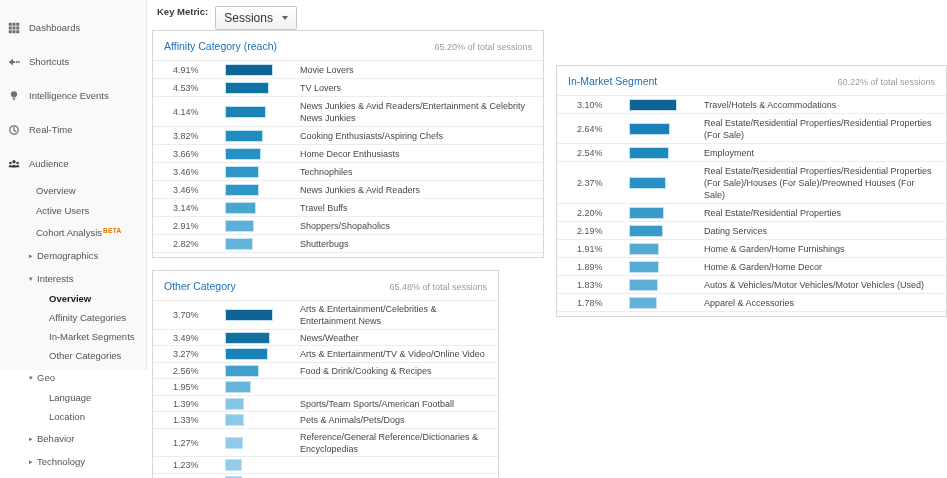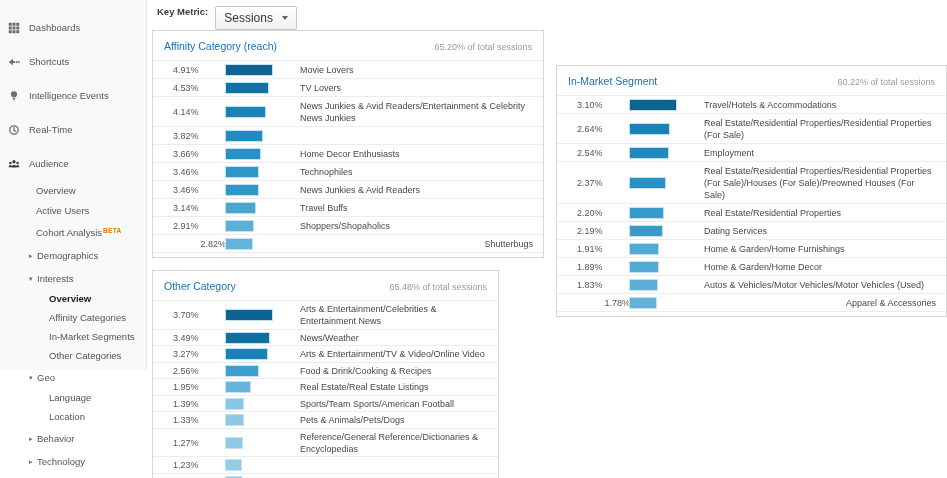--- a/index.html
+++ b/index.html
@@ -61,21 +61,21 @@
     padding:9px 11px 8px 11px;
   }
   .panel-title{
     color:#1c70b8;font-size:10.5px;text-decoration:none;cursor:pointer;
   }
   .panel-subtitle{color:#9a9a9a;font-size:9px;}
   .row{
     display:flex;align-items:center;border-top:1px solid #ececec;
     padding:2.5px 10px 2.5px 20px;
   }
-  .rows .row:last-child{border-bottom:1px solid #ececec;text-align:right;}
+  .rows .row:last-child{border-bottom:1px solid #ececec;}
   .panel-other .row{padding-top:2px;padding-bottom:1.5px;}
   .pct{width:53px;flex:none;font-size:9px;color:#555;line-height:12px;}
   .bar-track{width:62px;flex:none;height:10px;position:relative;}
   .bar{
     display:block;height:10px;
     box-shadow:0 0 0 1px #c2e2f3;
   }
   .lbl{flex:1;font-size:9px;color:#474747;line-height:12px;padding-left:12px;}
 </style>
 </head>
@@ -193,20 +193,21 @@
             <span class="bar-track">
               <span class="bar" style="width: 39px; background: rgb(26, 130, 182);"></span>
             </span>
             <span class="lbl">News Junkies &amp; Avid Readers/Entertainment &amp; Celebrity News Junkies</span>
           </div>
           <div class="row">
             <span class="pct">3.82%</span>
             <span class="bar-track">
               <span class="bar" style="width: 36px; background: rgb(33, 140, 191);"></span>
             </span>
+            <span class="lbl">Cooking Enthusiasts/Aspiring Chefs</span>
           </div>
           <div class="row">
             <span class="pct">3.66%</span>
             <span class="bar-track">
               <span class="bar" style="width: 34px; background: rgb(38, 145, 196);"></span>
             </span>
             <span class="lbl">Home Decor Enthusiasts</span>
           </div>
           <div class="row">
             <span class="pct">3.46%</span>
@@ -355,21 +356,20 @@
             <span class="bar-track">
               <span class="bar" style="width: 32px; background: rgb(63, 160, 206);"></span>
             </span>
             <span class="lbl">Food &amp; Drink/Cooking &amp; Recipes</span>
           </div>
           <div class="row">
             <span class="pct">1.95%</span>
             <span class="bar-track">
               <span class="bar" style="width: 24px; background: rgb(102, 180, 218);"></span>
             </span>
-            <span class="lbl">Real Estate/Real Estate Listings</span>
           </div>
           <div class="row">
             <span class="pct">1.39%</span>
             <span class="bar-track">
               <span class="bar" style="width: 17px; background: rgb(135, 199, 229);"></span>
             </span>
             <span class="lbl">Sports/Team Sports/American Football</span>
           </div>
           <div class="row">
             <span class="pct">1.33%</span>

